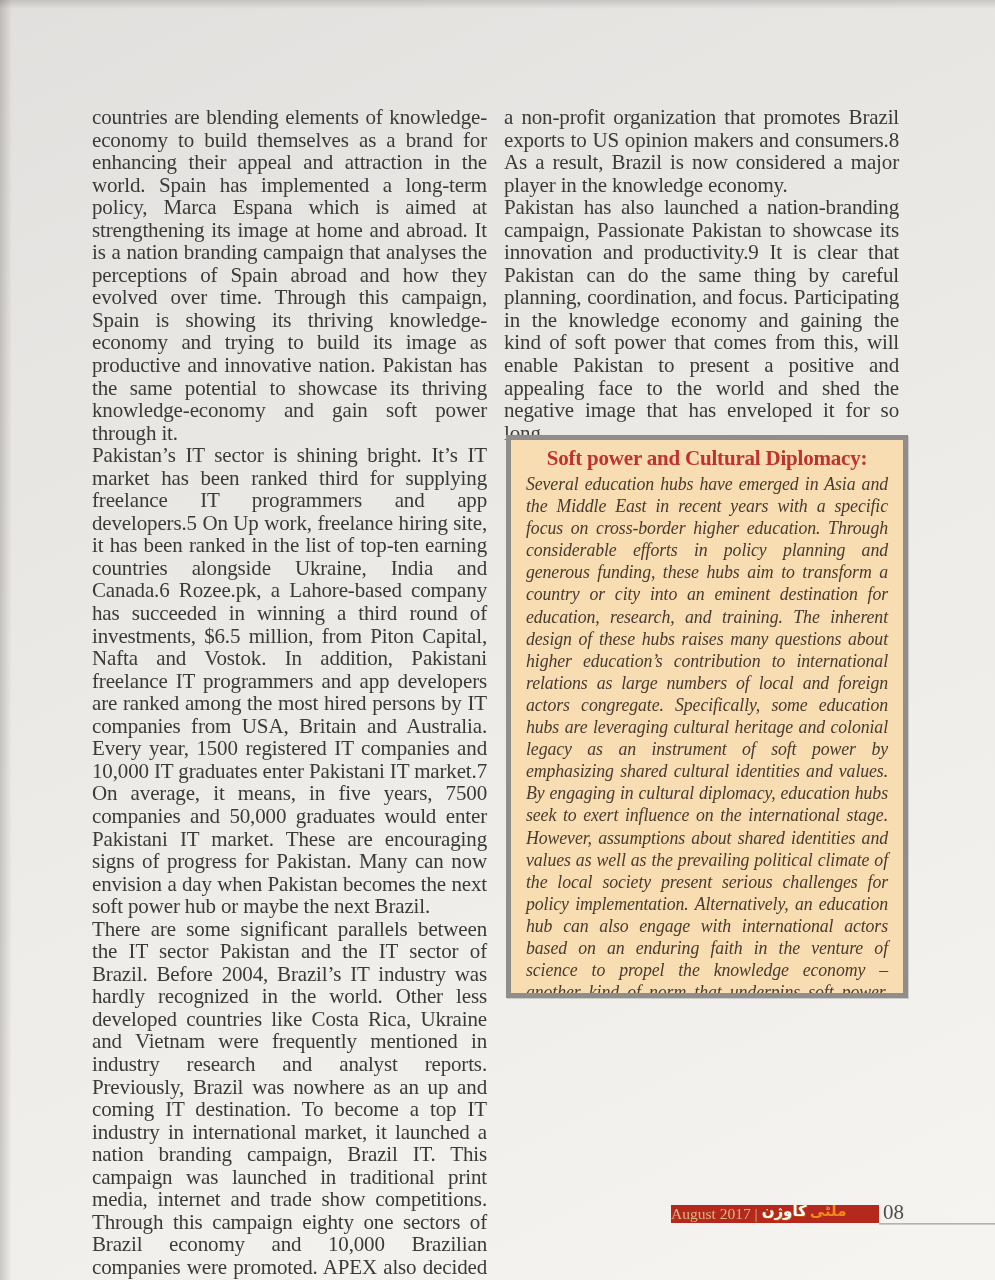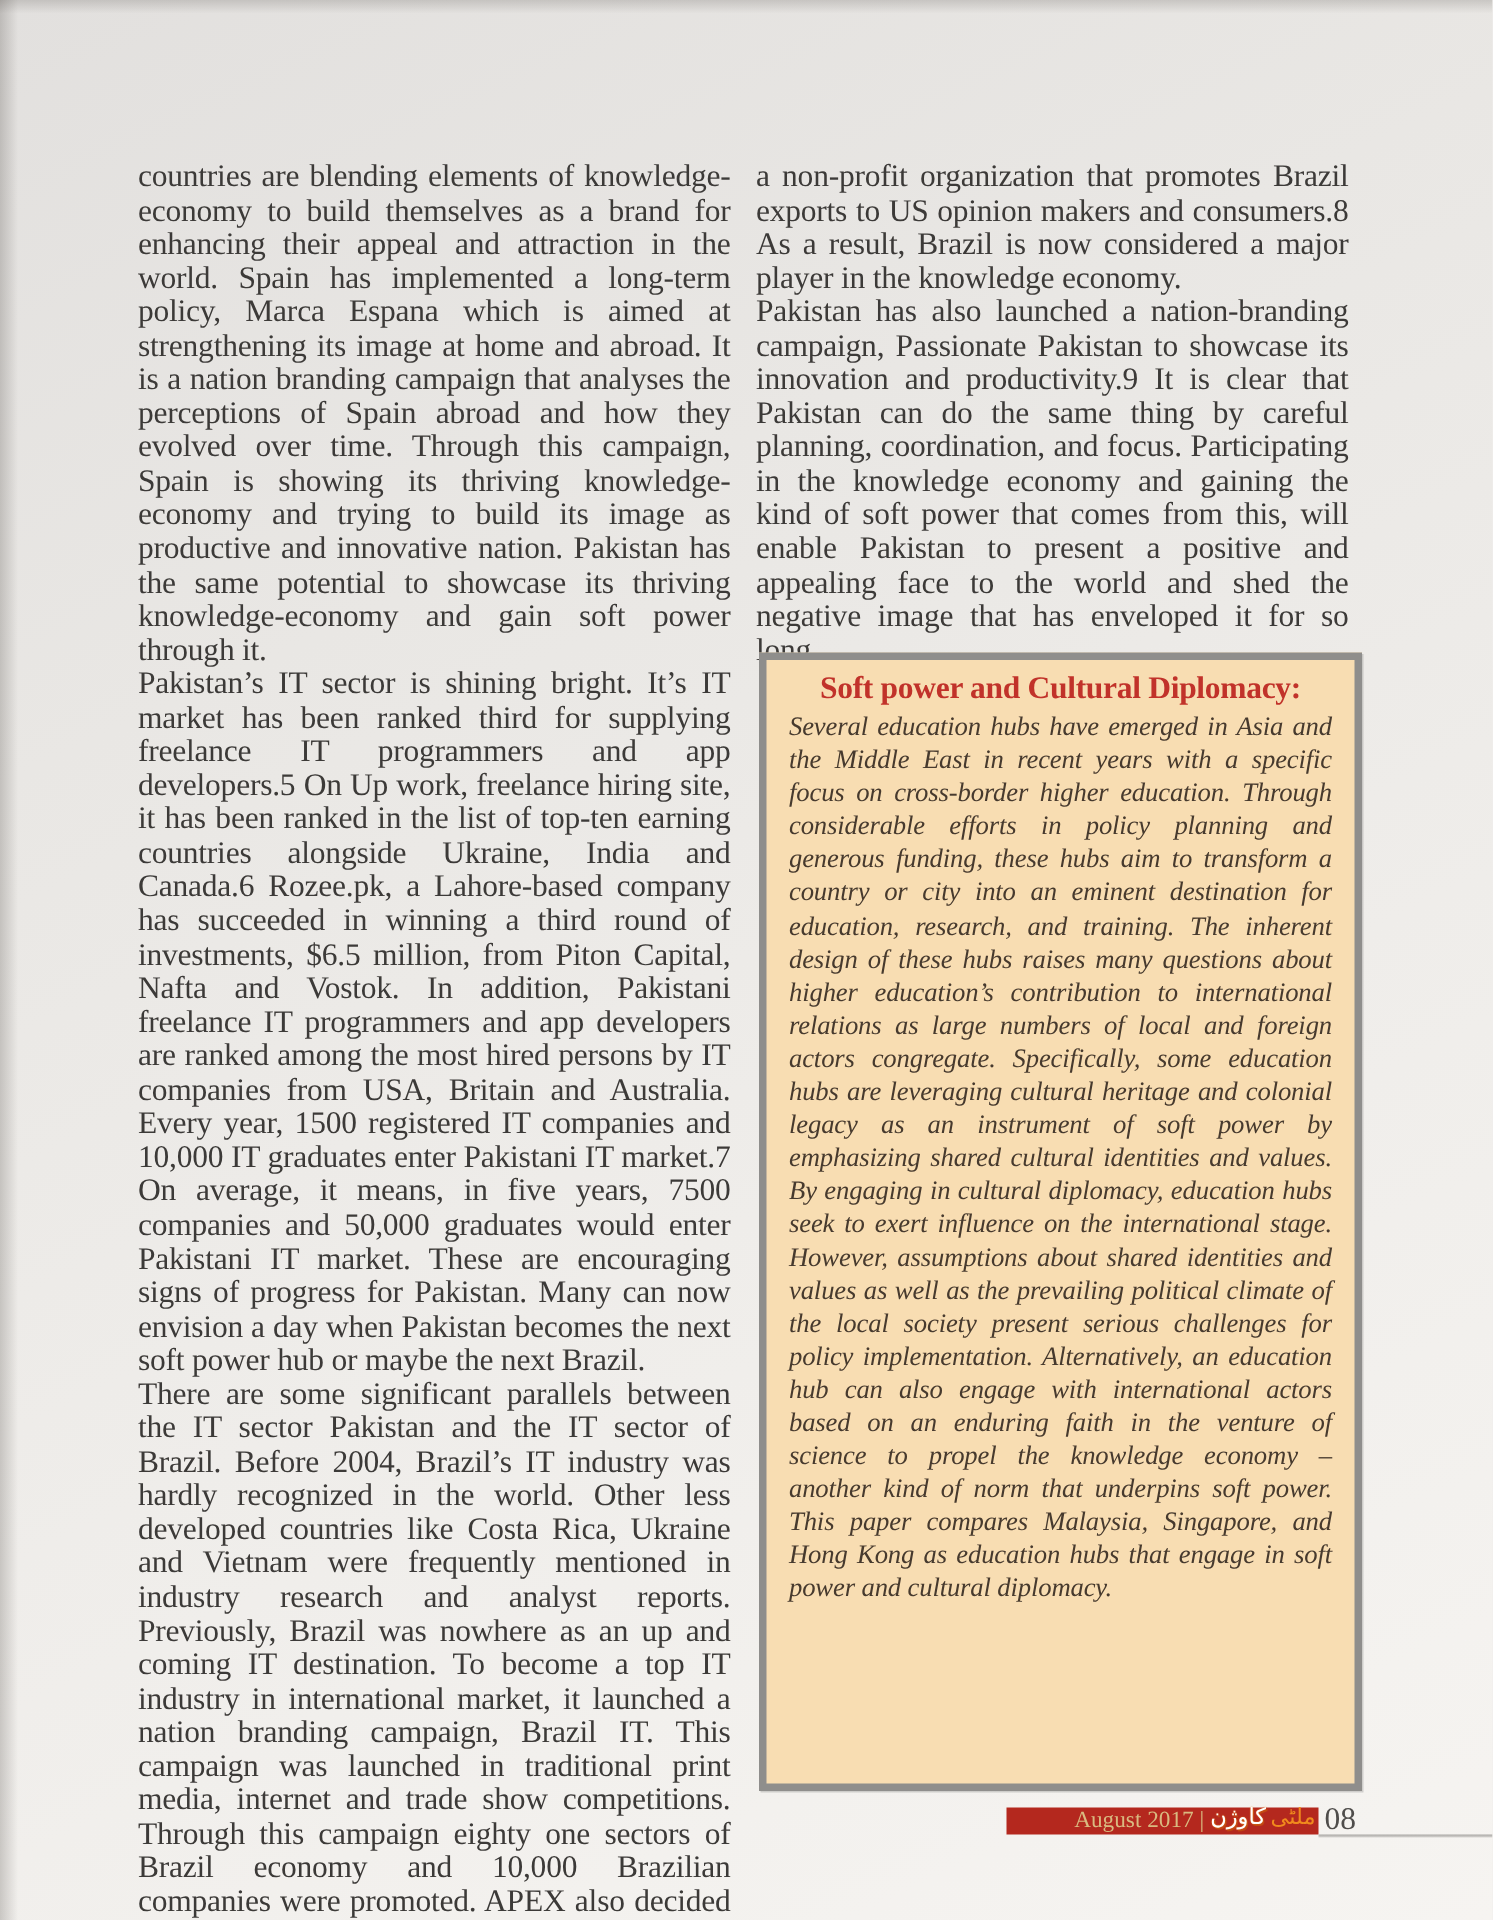--- a/index.html
+++ b/index.html
@@ -33,21 +33,21 @@
     font-size: 21px;
     line-height: 22.55px;
     letter-spacing: -0.15px;
   }
   .col p { margin: 0; }
   .col-left  { left: 92px;  top: 106px; width: 395px; }
   .col-right { left: 504px; top: 106px; width: 395px; }
   .callout-box {
     position: absolute;
     left: 506px; top: 435px;
-    width: 402px; height: 759px;
+    width: 402px; height: 563px;
     background: #f8ddb2;
     border: 5px solid #8f8e8c;
     box-shadow: 1px 1px 0 rgba(0,0,0,0.15);
     padding: 5px 15px 8px 15px;
     overflow: hidden;
   }
   .box-title {
     color: #c1322a;
     font-weight: bold;
     font-size: 21px;
@@ -64,35 +64,34 @@
     letter-spacing: -0.1px;
     font-style: italic;
   }
   .footer-bar {
     position: absolute;
     left: 671px; top: 1205px;
     width: 208px; height: 18px;
     background: #b4281e;
     display: flex;
     align-items: center;
-    justify-content: flex-end;
   }
   .footer-date {
     color: #d9ba80;
     font-size: 15.5px;
     line-height: 18px;
     padding-right: 4px;
     white-space: nowrap;
   }
   .footer-logo {
     position: relative;
     top: -3px;
     direction: rtl;
     font-family: "DejaVu Sans", sans-serif;
-    font-weight: normal;
+    font-weight: bold;
     font-size: 15px;
     white-space: nowrap;
     padding-right: 2px;
     line-height: 14px;
   }
   .logo-prefix { color: #f08a1d; letter-spacing: 2px; }
   .logo-name {
     color: #ffffff;
     text-shadow: 0 0 1px #f08a1d, 1px 1px 0 rgba(200,90,10,0.6);
   }

